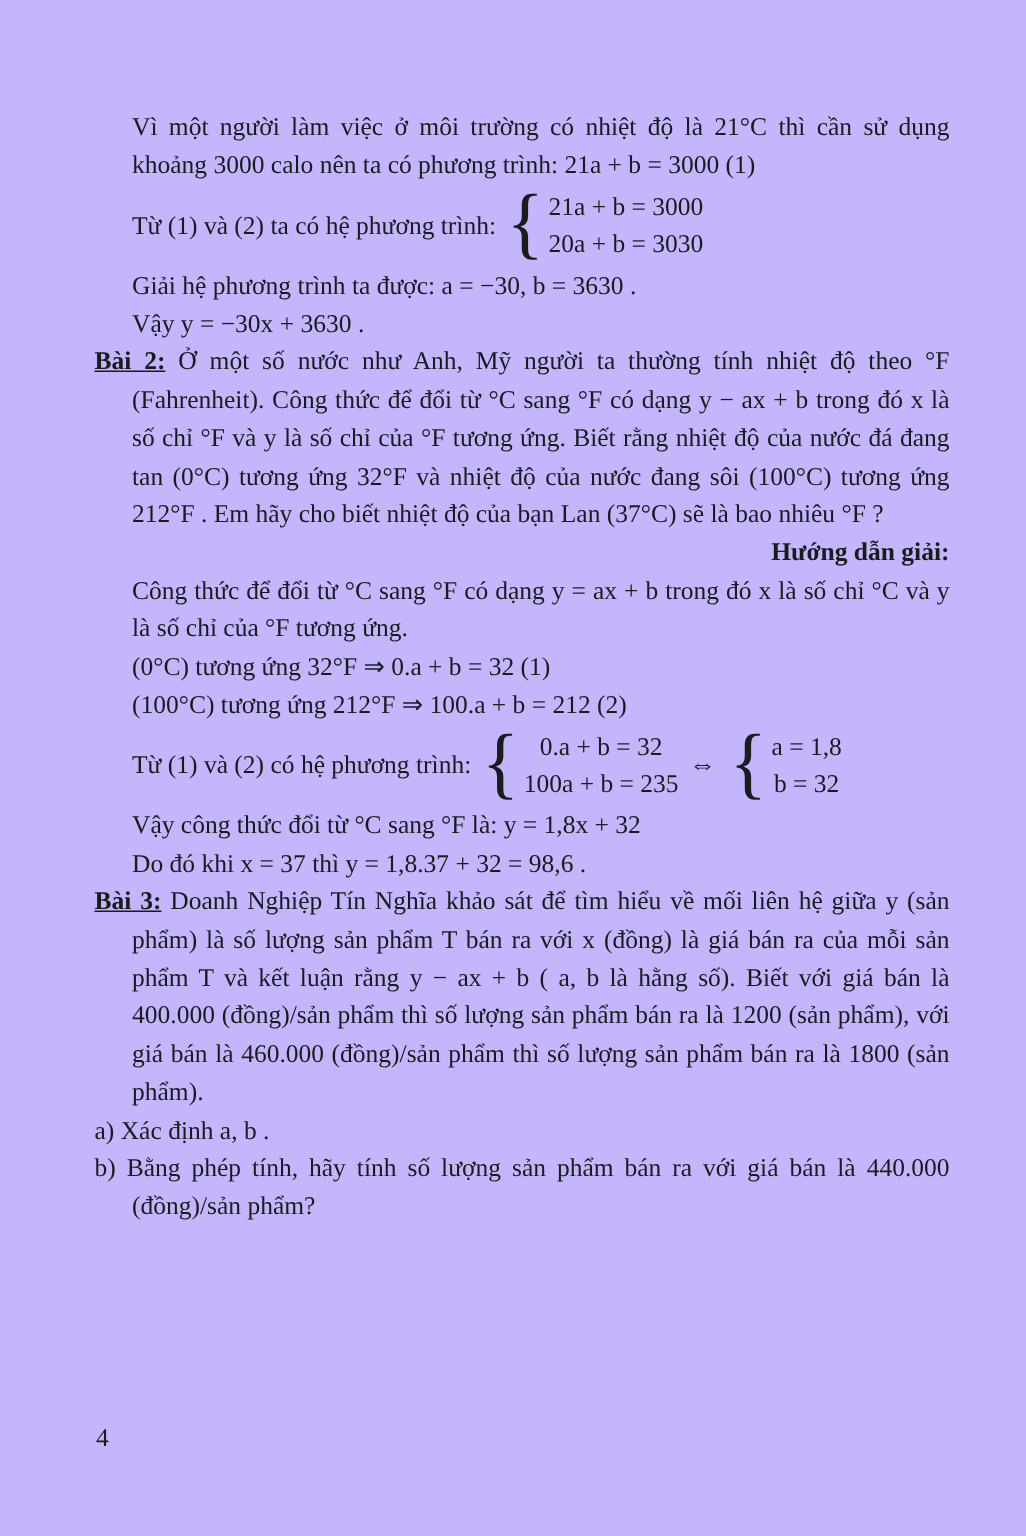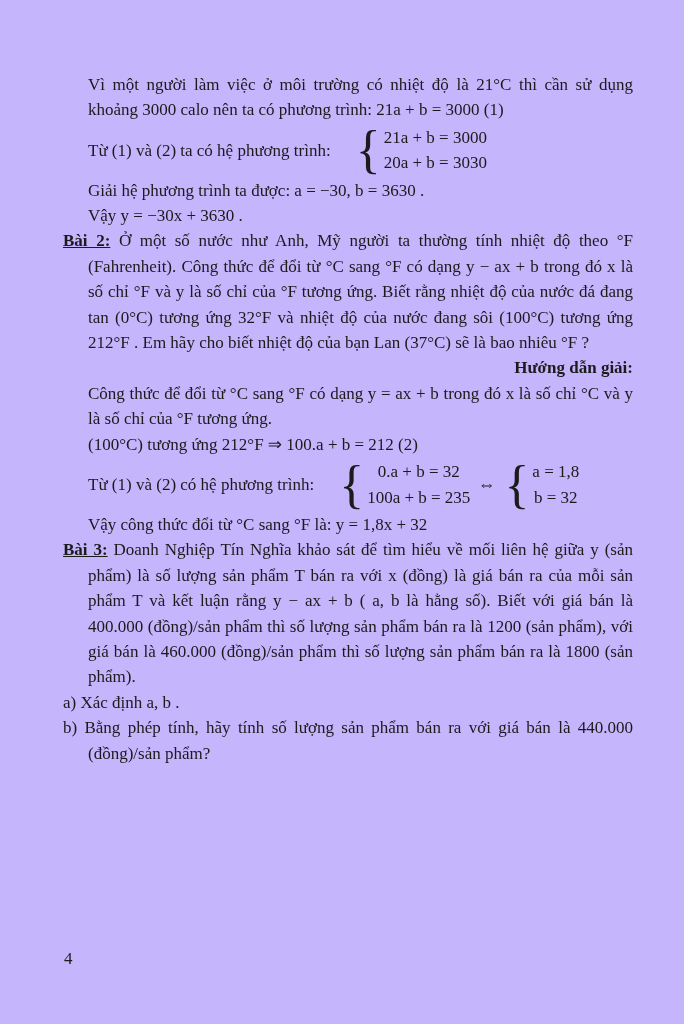--- a/index.html
+++ b/index.html
@@ -10,21 +10,21 @@
   }
   .content { position:absolute; left:63px; top:72px; width:570px; }
   p { margin:0; }
   .ind  { margin-left:25px; }
   .just { text-align:justify; }
   .hang { padding-left:25px; text-indent:-25px; }
   .nowrap { white-space:nowrap; }
   .bai-label { font-weight:bold; text-decoration:underline; }
   .heading { font-weight:bold; text-align:right; }
   .sys { display:flex; align-items:center; margin:2px 0 2px 25px; }
-  .sys-label { margin-right:23px; white-space:nowrap; }
+  .sys-label { margin-right:5px; white-space:nowrap; }
   .brace { font-size:52px; line-height:0; display:inline-block; margin:0 3px 0 2px;
            transform:scaleY(1.02); font-weight:400; }
   .stack { display:flex; flex-direction:column; }
   .stack span { line-height:25.4px; white-space:nowrap;text-align:center; }
   .arrow { margin:0 7px; font-size:18px; }
   .pagenum { position:absolute; left:64px; top:946px; }
 </style>
 </head>
 <body>
 
@@ -44,38 +44,40 @@
 
     <p class="ind">Giải hệ phương trình ta được: a = −30, b = 3630 .</p>
     <p class="ind">Vậy y = −30x + 3630 .</p>
 
 
     <p class="hang just"><span class="bai-label">Bài 2:</span> <span>Ở một số nước như Anh, Mỹ người ta thường tính nhiệt độ theo °F (Fahrenheit). Công thức để đổi từ °C sang °F có dạng y − ax + b trong đó x là số chỉ °F và y là số chỉ của °F tương ứng. Biết rằng nhiệt độ của nước đá đang tan (0°C) tương ứng 32°F và nhiệt độ của nước đang sôi (100°C) tương ứng 212°F . Em hãy cho biết nhiệt độ của bạn Lan (37°C) sẽ là bao nhiêu °F ?</span></p>
 
     <p class="heading">Hướng dẫn giải:</p>
 
     <p class="ind just">Công thức để đổi từ °C sang °F có dạng y = ax + b trong đó x là số chỉ °C và y là số chỉ của °F tương ứng.</p>
+    <p class="ind">(0°C) tương ứng 32°F ⇒ 0.a + b = 32 (1)</p>
     <p class="ind">(100°C) tương ứng 212°F ⇒ 100.a + b = 212 (2)</p>
 
     <div class="sys">
       <span class="sys-label">Từ (1) và (2) có hệ phương trình:</span>
       <span class="brace">{</span>
       <span class="stack">
         <span>0.a + b = 32</span>
         <span>100a + b = 235</span>
       </span>
       <span class="arrow">⇔</span>
       <span class="brace">{</span>
       <span class="stack">
         <span>a = 1,8</span>
         <span>b = 32</span>
       </span>
     </div>
 
     <p class="ind">Vậy công thức đổi từ °C sang °F là: y = 1,8x + 32</p>
+    <p class="ind">Do đó khi x = 37 thì y = 1,8.37 + 32 = 98,6 .</p>
 
     <p class="hang just"><span class="bai-label">Bài 3:</span> <span>Doanh Nghiệp Tín Nghĩa  khảo sát để tìm hiểu về mối liên hệ giữa y (sản phẩm) là số lượng sản phẩm T bán ra với x (đồng) là giá bán ra của mỗi sản phẩm T và kết luận rằng y − ax + b ( a, b là hằng số). Biết với giá bán là 400.000 (đồng)/sản phẩm thì số lượng sản phẩm bán ra là 1200 (sản phẩm), với giá bán là 460.000 (đồng)/sản phẩm thì số lượng sản phẩm bán ra là 1800 (sản phẩm).</span></p>
 
     <p class="hang"><span>a)</span> <span>Xác định a, b .</span></p>
 
     <p class="hang just"><span>b)</span> <span>Bằng phép tính, hãy tính số lượng sản phẩm bán ra với giá bán là 440.000 (đồng)/sản phẩm?</span></p>
 
   </div>
 
   <div class="pagenum">4</div>

